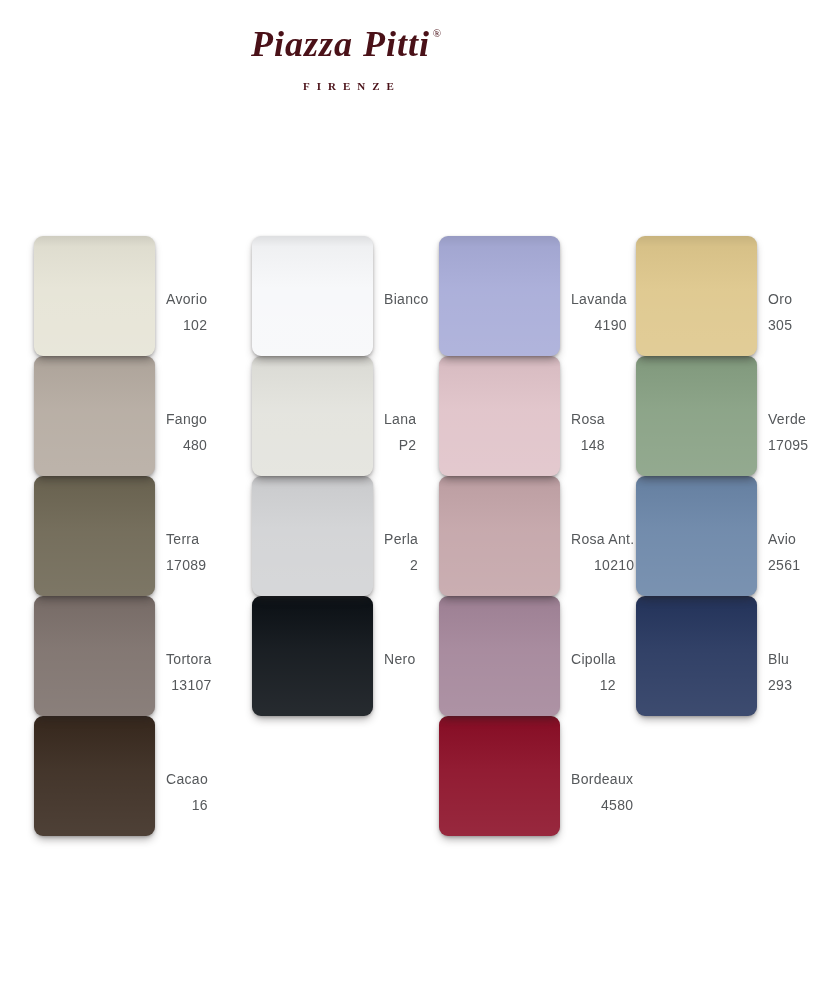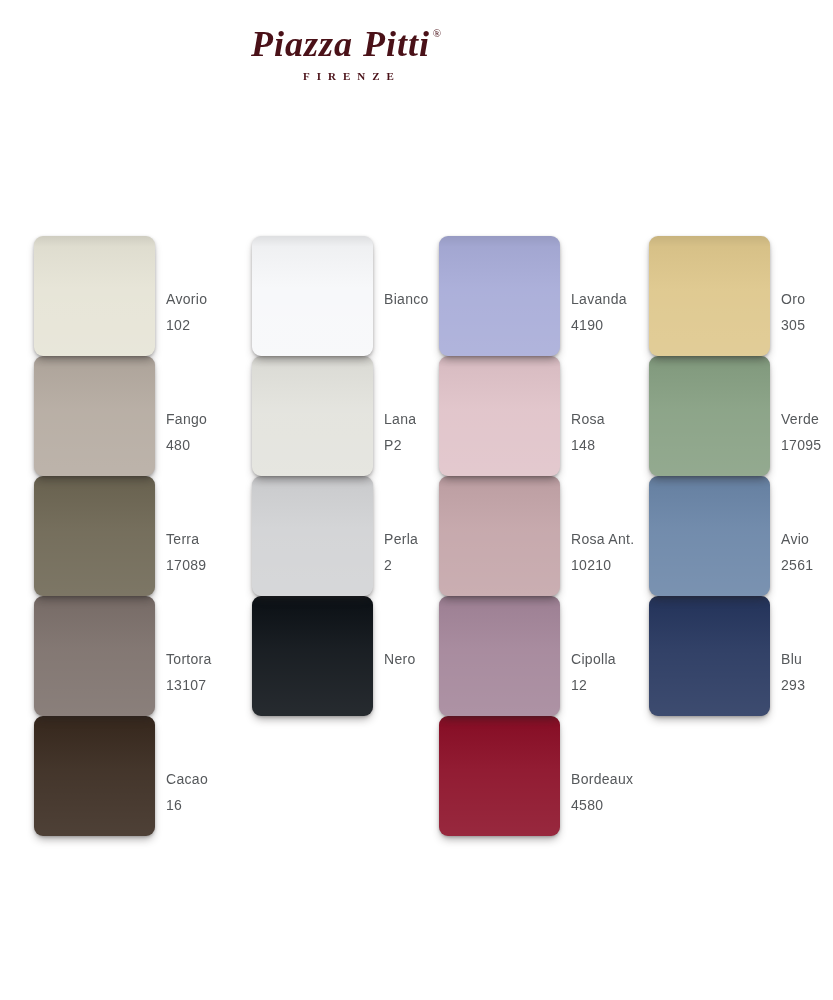--- a/index.html
+++ b/index.html
@@ -38,21 +38,21 @@
   .brand-reg {
     position: absolute;
     top: 2px;
     right: -12px;
     font-size: 11px;
     font-style: normal;
     font-weight: normal;
     color: #4a1118;
   }
   .brand-sub {
-    margin-top: 6px;
+    margin-top: 16px;
     font-family: "Liberation Serif", serif;
     font-size: 11px;
     font-weight: bold;
     letter-spacing: 7px;
     color: #4a1118;
     padding-left: 23px;
   }
 
   
   .palette {
@@ -63,21 +63,21 @@
     height: 730px;
   }
   .column {
     position: absolute;
     top: 0;
     width: 196px;
   }
   .col-0 { left: 16px; }
   .col-1 { left: 234px; }
   .col-2 { left: 421px; }
-  .col-3 { left: 631px; }
+  .col-3 { left: 618px; }
 
   .swatch-row {
     position: relative;
     height: 120px;
   }
   .chip {
     position: absolute;
     top: 0;
     left: 18px;
     width: 121px;
@@ -110,21 +110,21 @@
     position: absolute;
     left: 150px;
     top: 50px;
     z-index: 40;
     color: #55585b;
     font-size: 14px;
     line-height: 26px;
     letter-spacing: 0.3px;
     white-space: nowrap;
   }
-  .label .code { display: block; }
+  .label .code { display: block; text-align: right; }
   .label .code:empty { display: none; }
 </style>
 </head>
 <body>
 
 <div class="brand">
   <div class="brand-name">
     <span>Piazza Pitti</span><span class="brand-reg">®</span>
   </div>
   <div class="brand-sub">FIRENZE</div>

